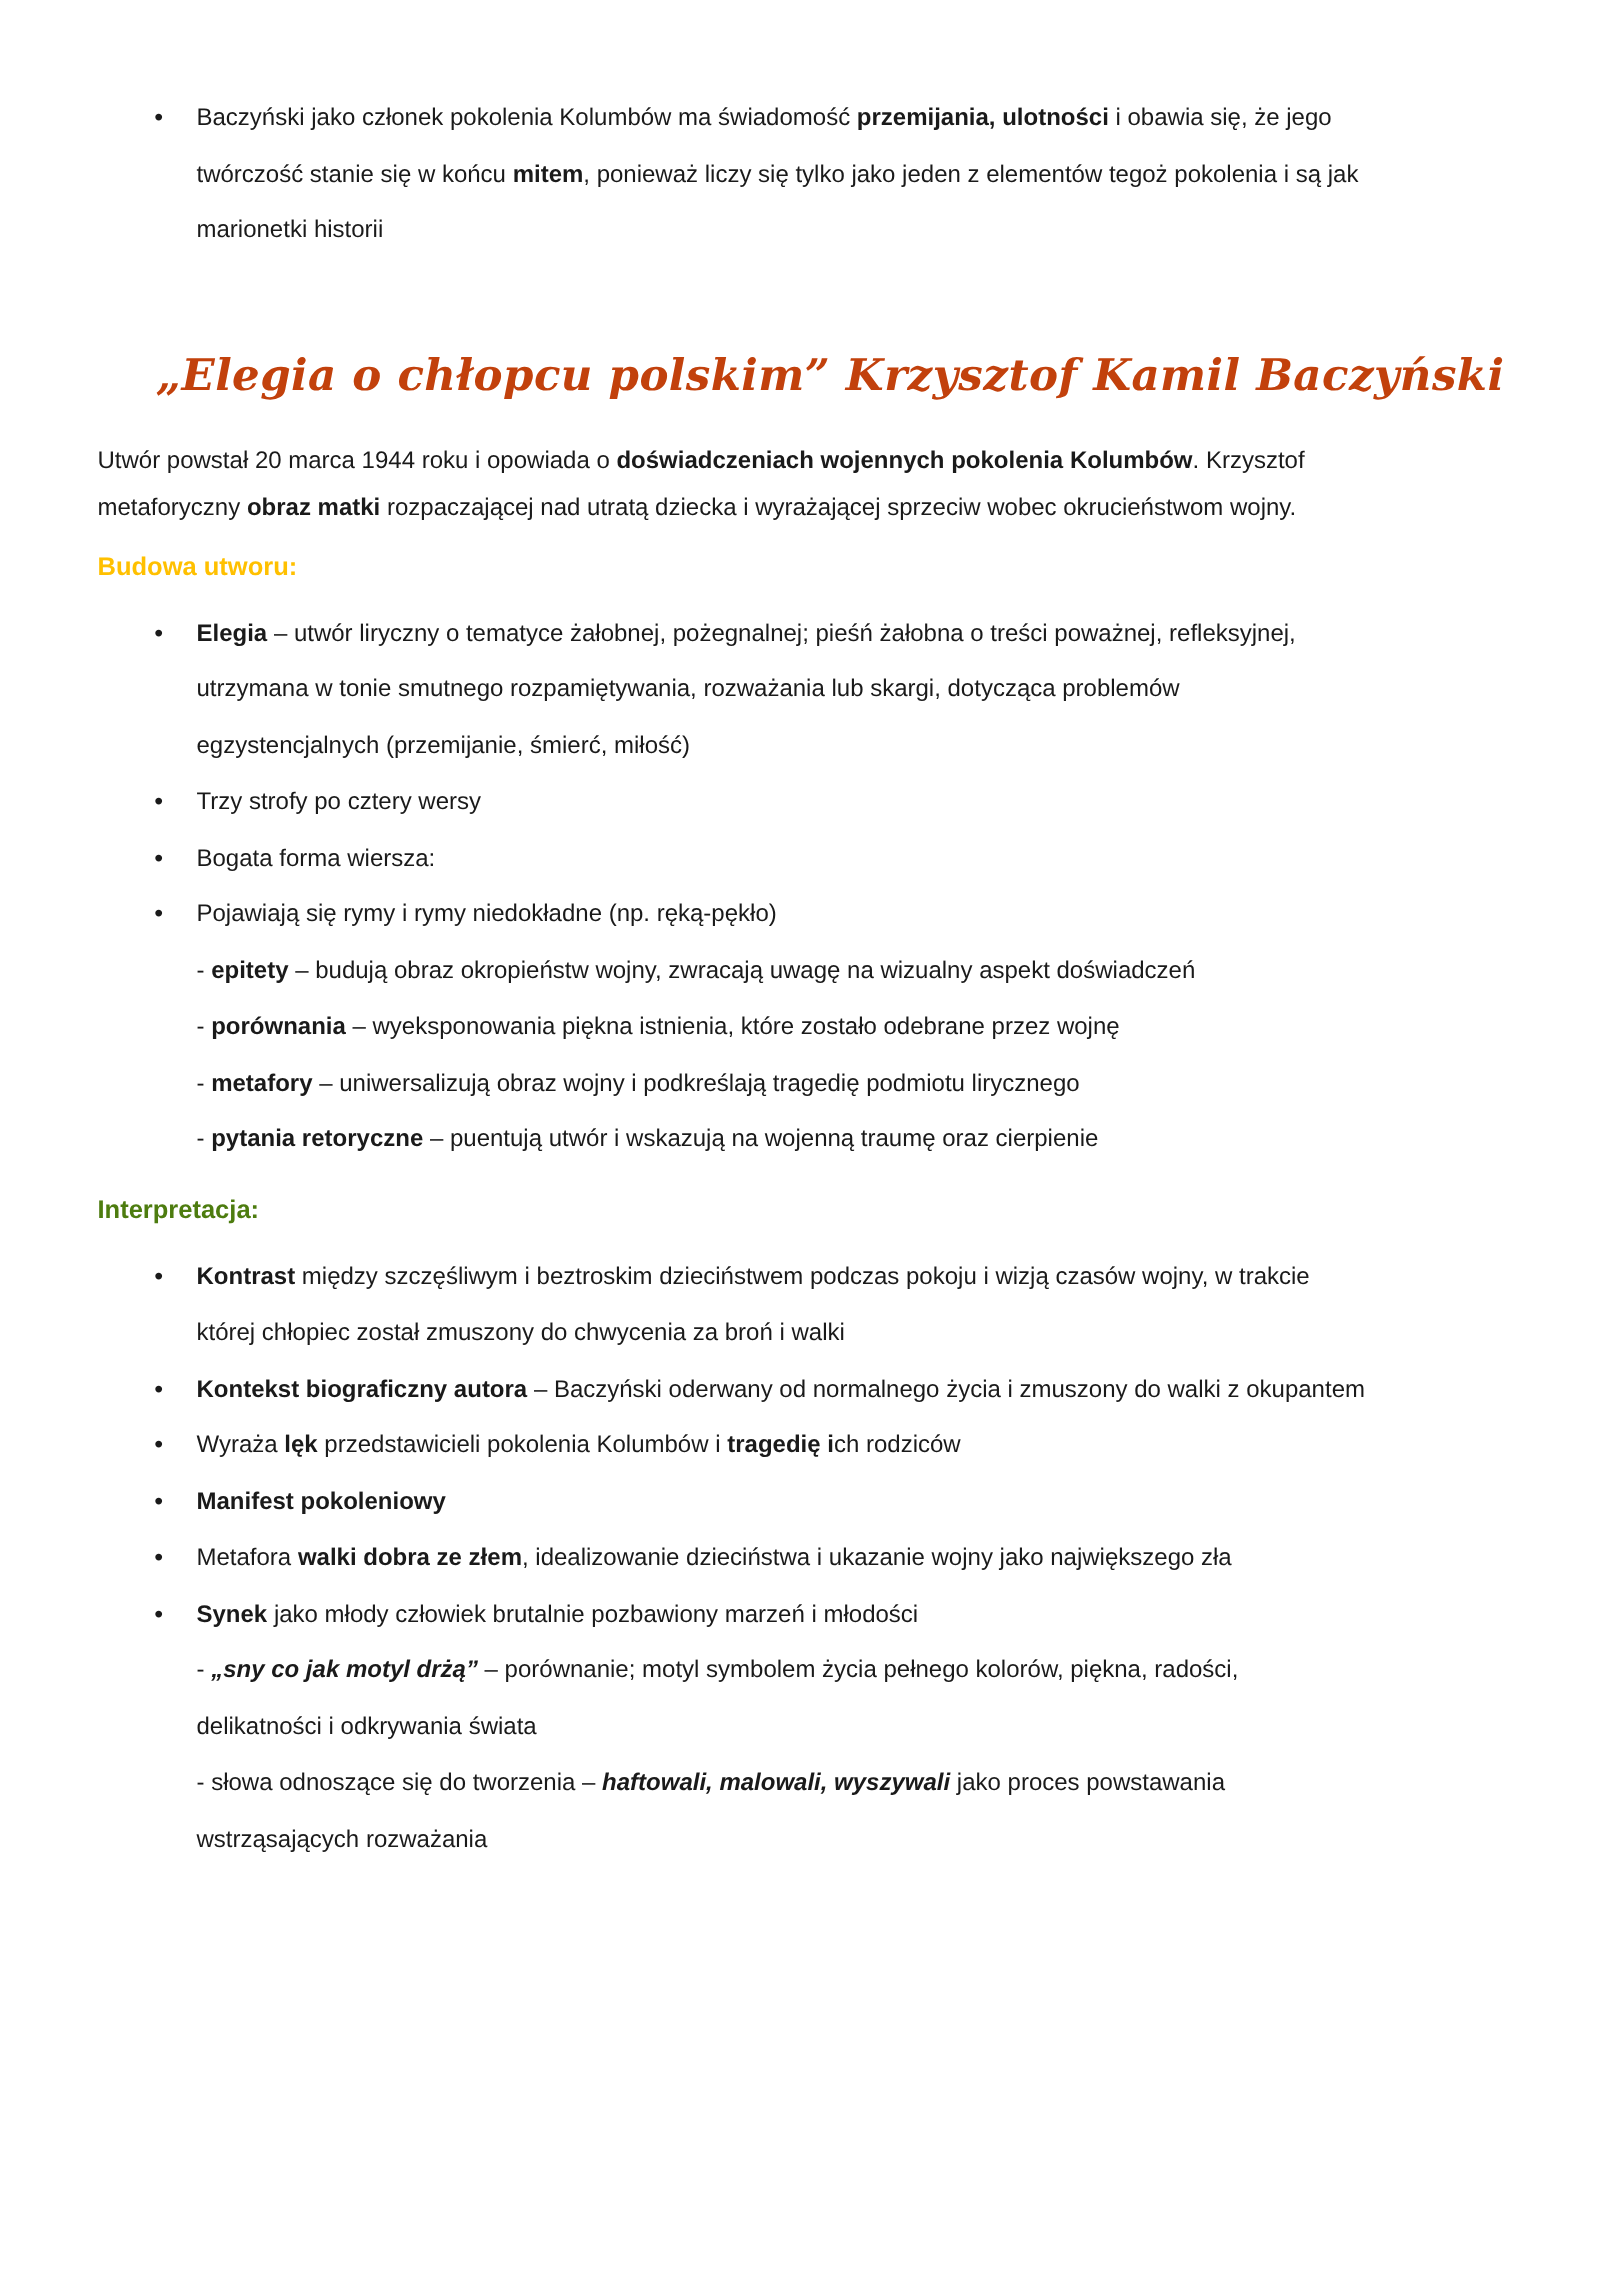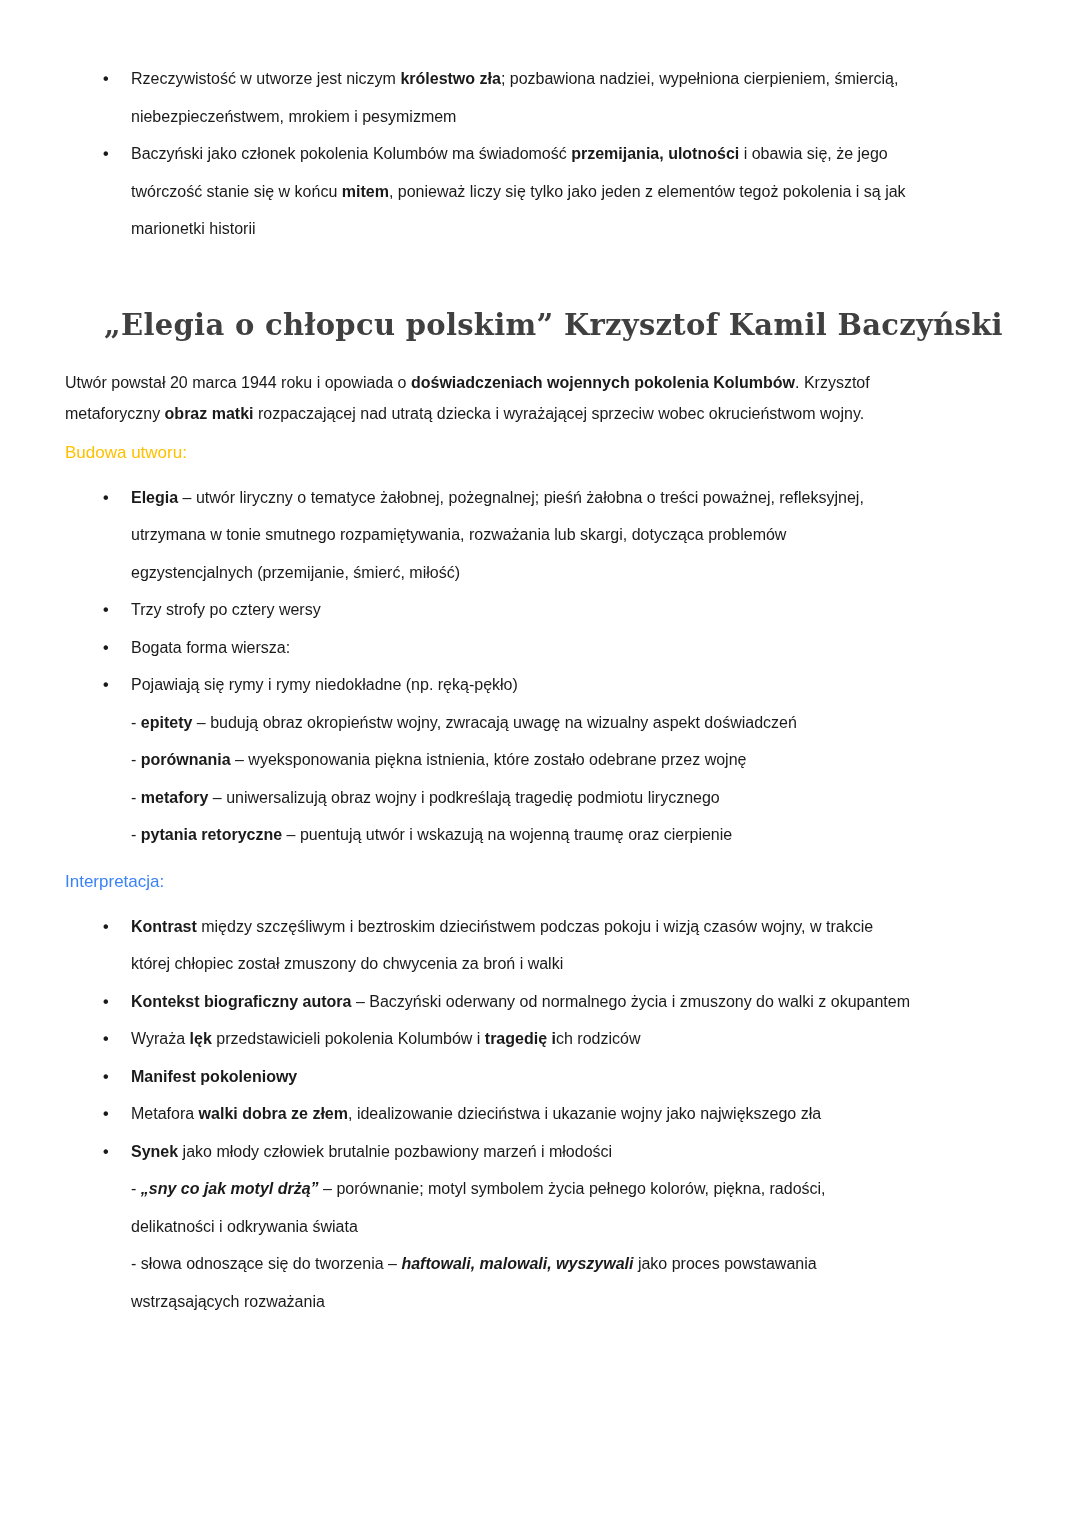--- a/index.html
+++ b/index.html
@@ -29,68 +29,68 @@
     color: #1a1a1a;
     font-weight: bold;
   }
   li.sub::before { content: none; }
   .b { font-weight: bold; }
   .i { font-style: italic; }
   .doc-title {
     margin: 55px 0 0 0;
     text-align: center;
     font-family: "DejaVu Serif", serif;
+    font-style: italic;
     font-weight: bold;
     font-size: 29px;
     line-height: 44px;
-    color: #404040;
+    color: #c2410c;
     letter-spacing: 0.3px;
   }
   .intro {
     margin: 20px 0 0 0;
     line-height: 31px;
   }
   .section-heading {
     margin: 14px 0 0 0;
     font-size: 17px;
-    font-weight: normal;
+    font-weight: bold;
     line-height: 24px;
   }
   .section-heading.first { margin-top: 12px; }
   .section-heading.second { margin-top: 16px; }
   .section-list { margin-top: 14px; }
 </style>
 </head>
 <body>
 
 <div class="content">
 
   <ul>
-      <li class="bullet"><span>Rzeczywistość w utworze jest niczym </span><span class="b">królestwo zła</span><span>; pozbawiona nadziei, wypełniona cierpieniem, śmiercią,</span><br><span>niebezpieczeństwem, mrokiem i pesymizmem</span></li>
       <li class="bullet"><span>Baczyński jako członek pokolenia Kolumbów ma świadomość </span><span class="b">przemijania, ulotności</span><span> i obawia się, że jego</span><br><span>twórczość stanie się w końcu </span><span class="b">mitem</span><span>, ponieważ liczy się tylko jako jeden z elementów tegoż pokolenia i są jak</span><br><span>marionetki historii</span></li>
     </ul>
 
   <h1 class="doc-title">„Elegia o chłopcu polskim” Krzysztof Kamil Baczyński</h1>
 
   <p class="intro"><span>Utwór powstał 20 marca 1944 roku i opowiada o </span><span class="b">doświadczeniach wojennych pokolenia Kolumbów</span><span>. Krzysztof</span><br><span>metaforyczny </span><span class="b">obraz matki</span><span> rozpaczającej nad utratą dziecka i wyrażającej sprzeciw wobec okrucieństwom wojny.</span></p>
 
   <h2 class="section-heading first accent" style="color: rgb(255, 192, 0);">Budowa utworu:</h2>
 
   <ul class="section-list">
       <li class="bullet"><span class="b">Elegia</span><span> – utwór liryczny o tematyce żałobnej, pożegnalnej; pieśń żałobna o treści poważnej, refleksyjnej,</span><br><span>utrzymana w tonie smutnego rozpamiętywania, rozważania lub skargi, dotycząca problemów</span><br><span>egzystencjalnych (przemijanie, śmierć, miłość)</span></li>
       <li class="bullet"><span>Trzy strofy po cztery wersy</span></li>
       <li class="bullet"><span>Bogata forma wiersza:</span></li>
       <li class="bullet"><span>Pojawiają się rymy i rymy niedokładne (np. ręką-pękło)</span></li>
       <li class="sub"><span>- </span><span class="b">epitety</span><span> – budują obraz okropieństw wojny, zwracają uwagę na wizualny aspekt doświadczeń</span></li>
       <li class="sub"><span>- </span><span class="b">porównania</span><span> – wyeksponowania piękna istnienia, które zostało odebrane przez wojnę</span></li>
       <li class="sub"><span>- </span><span class="b">metafory</span><span> – uniwersalizują obraz wojny i podkreślają tragedię podmiotu lirycznego</span></li>
       <li class="sub"><span>- </span><span class="b">pytania retoryczne</span><span> – puentują utwór i wskazują na wojenną traumę oraz cierpienie</span></li>
     </ul>
 
-  <h2 class="section-heading second accent" style="color: #3b82f6;">Interpretacja:</h2>
+  <h2 class="section-heading second accent" style="color: #4d7c0f;">Interpretacja:</h2>
 
   <ul class="section-list">
       <li class="bullet"><span class="b">Kontrast</span><span> między szczęśliwym i beztroskim dzieciństwem podczas pokoju i wizją czasów wojny, w trakcie</span><br><span>której chłopiec został zmuszony do chwycenia za broń i walki</span></li>
       <li class="bullet"><span class="b">Kontekst biograficzny autora</span><span> – Baczyński oderwany od normalnego życia i zmuszony do walki z okupantem</span></li>
       <li class="bullet"><span>Wyraża </span><span class="b">lęk</span><span> przedstawicieli pokolenia Kolumbów i </span><span class="b">tragedię i</span><span>ch rodziców</span></li>
       <li class="bullet"><span class="b">Manifest pokoleniowy</span></li>
       <li class="bullet"><span>Metafora </span><span class="b">walki dobra ze złem</span><span>, idealizowanie dzieciństwa i ukazanie wojny jako największego zła</span></li>
       <li class="bullet"><span class="b">Synek</span><span> jako młody człowiek brutalnie pozbawiony marzeń i młodości</span></li>
       <li class="sub"><span>- </span><span class="b i">„sny co jak motyl drżą”</span><span> – porównanie; motyl symbolem życia pełnego kolorów, piękna, radości,</span><br><span>delikatności i odkrywania świata</span></li>
       <li class="sub"><span>- słowa odnoszące się do tworzenia – </span><span class="b i">haftowali, malowali, wyszywali</span><span> jako proces powstawania</span><br><span>wstrząsających rozważania</span></li>

